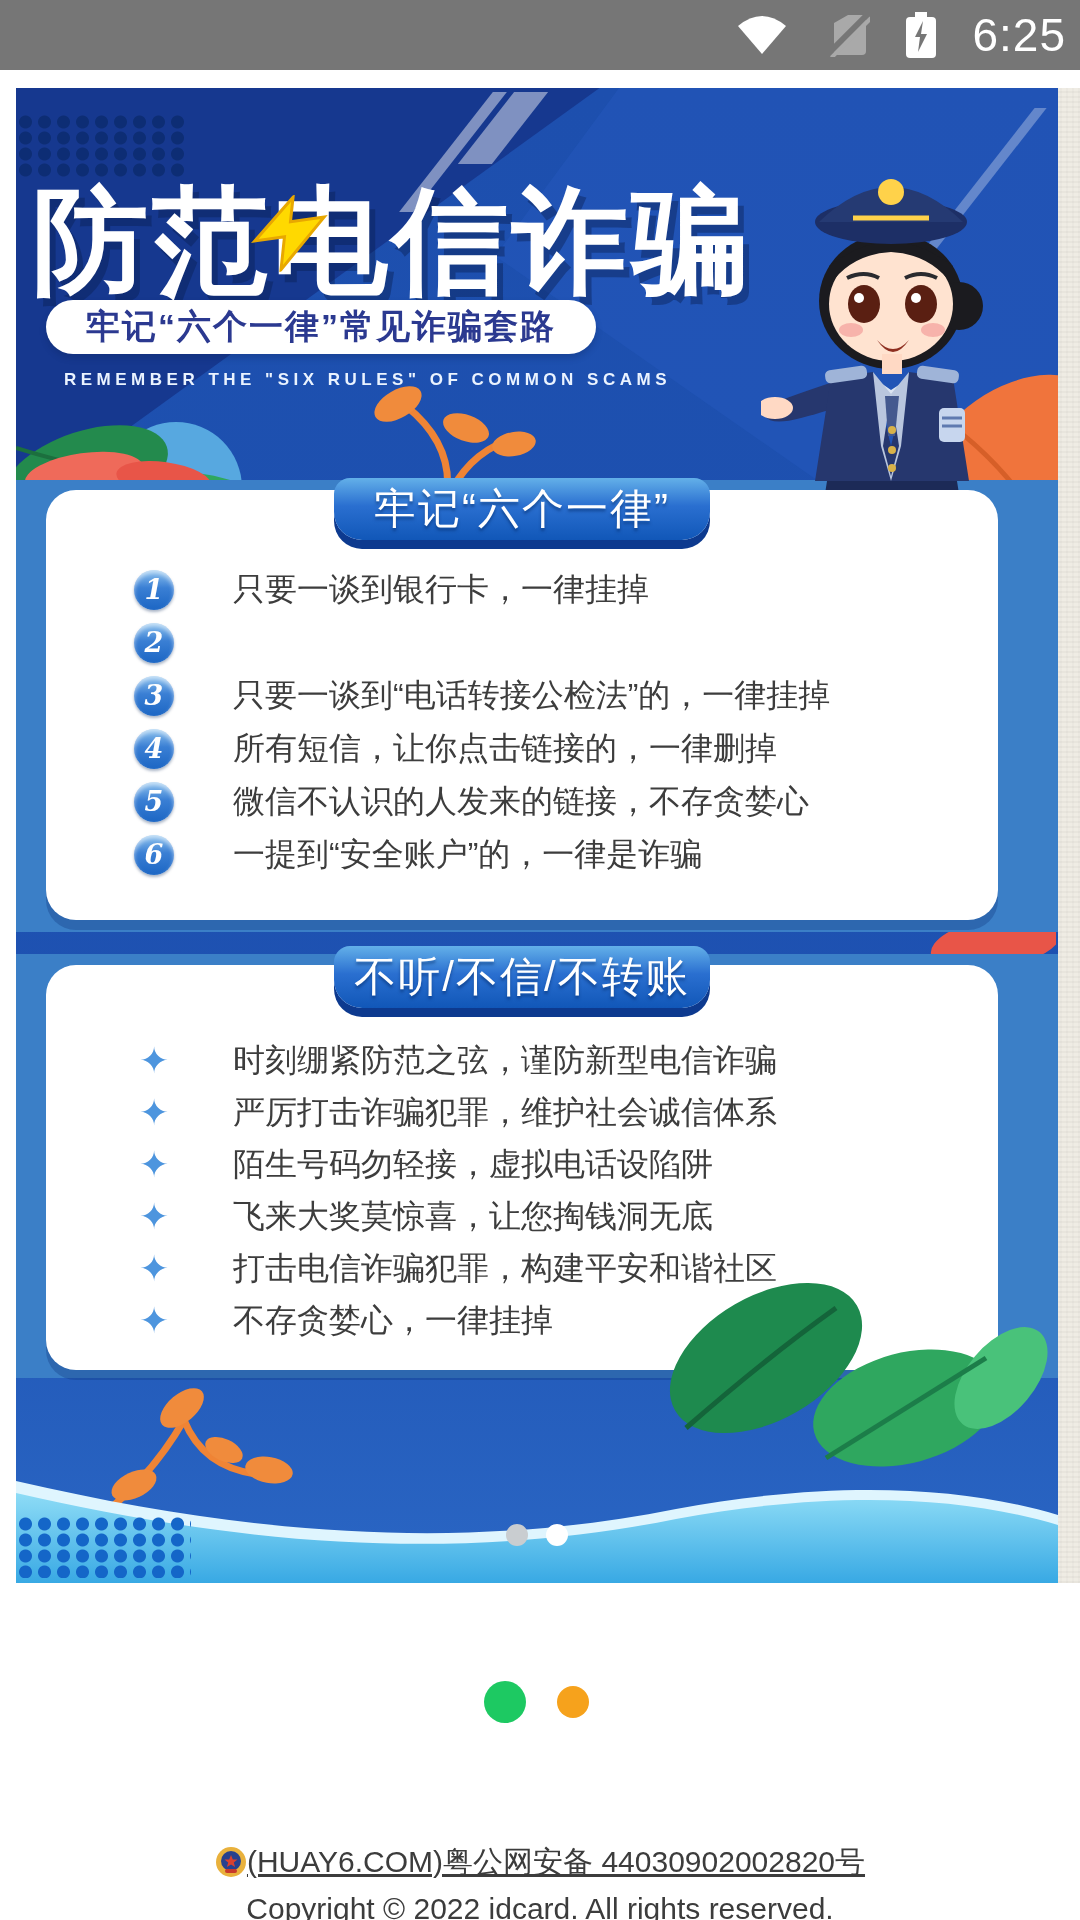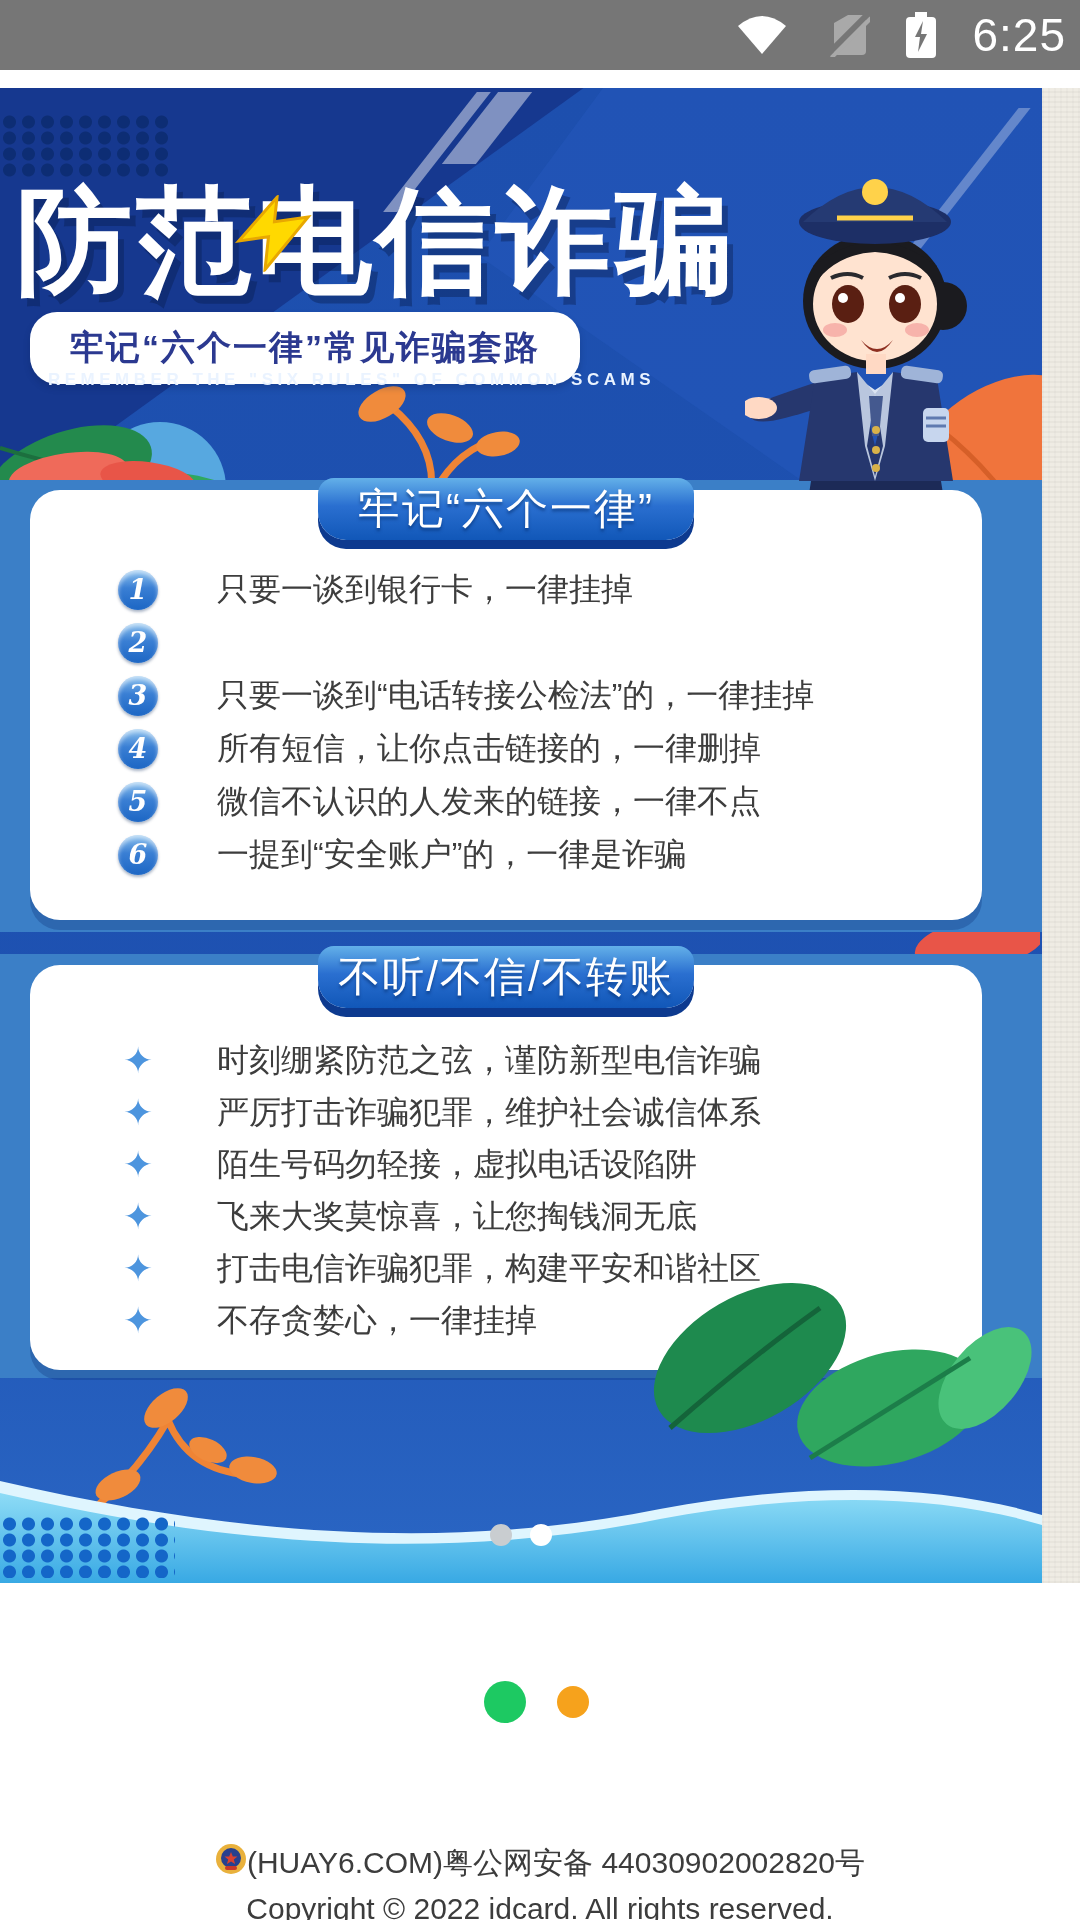--- a/index.html
+++ b/index.html
@@ -11,42 +11,42 @@
     display:flex;align-items:center;justify-content:flex-end;gap:36px;padding-right:14px;box-sizing:border-box;}
   .sb-time{color:#fff;font-size:46px;font-weight:400;letter-spacing:1px;}
   .sb-ico{display:block;}
 
   
   .texture-strip{position:absolute;left:1042px;top:88px;width:38px;height:1495px;background:#efece4;
     background-image:repeating-linear-gradient(0deg,rgba(0,0,0,.03) 0 2px,transparent 2px 5px),
                      repeating-linear-gradient(90deg,rgba(0,0,0,.02) 0 2px,transparent 2px 6px);}
 
   
-  .poster{position:absolute;left:0;top:88px;width:1042px;height:1495px;overflow:hidden;
+  .poster{position:absolute;left:16px;top:88px;width:1042px;height:1495px;overflow:hidden;
     background:linear-gradient(180deg,#1d4fae 0%,#1e52b2 70%,#2a66c4 100%);}
   .dark-corner{position:absolute;left:0;top:0;width:100%;height:430px;background:#16388f;
     clip-path:polygon(0 0,56% 0,0 98%);z-index:0;}
   .cube-face{position:absolute;left:46%;top:0;width:54%;height:560px;background:#2458bc;opacity:.55;
     clip-path:polygon(22% 0,100% 0,100% 100%,0 30%);z-index:0;}
   .streak{position:absolute;background:#fff;opacity:.45;transform:skewX(-38deg);z-index:1;}
   .st1{left:430px;top:4px;width:14px;height:120px;}
   .st2{left:470px;top:4px;width:34px;height:72px;}
   .st3{left:960px;top:20px;width:12px;height:150px;opacity:.3;}
   .dotgrid{position:absolute;z-index:1;
     background-image:radial-gradient(circle,var(--dc) 6px,transparent 7px);background-size:19px 16px;}
   .dots-top{left:0;top:26px;width:172px;height:64px;--dc:#0d2d74;}
   .dots-bottom{left:0;top:1428px;width:175px;height:62px;--dc:#1466c8;z-index:4;}
 
   .poster-title{position:absolute;left:16px;top:76px;width:780px;z-index:3;color:#fff;
     font-size:116px;font-weight:900;letter-spacing:4px;white-space:nowrap;
     text-shadow:6px 8px 0 rgba(10,30,80,.42);}
   .bolt{position:absolute;left:232px;top:108px;z-index:4;transform:rotate(-8deg);}
-  .pill{position:absolute;left:30px;top:212px;width:550px;height:72px;border-radius:27px;background:#ffffff;
+  .pill{position:absolute;left:30px;top:212px;width:550px;height:54px;border-radius:27px;background:#ffffff;
     z-index:3;display:flex;align-items:center;justify-content:center;
-    color:#2b3990;font-size:34px;font-weight:bold;letter-spacing:2px;box-shadow:0 4px 6px rgba(10,30,80,.25);margin-top:12px;}
+    color:#2b3990;font-size:34px;font-weight:bold;letter-spacing:2px;box-shadow:0 4px 6px rgba(10,30,80,.25);}
   .subtitle-en{position:absolute;left:48px;top:282px;z-index:3;color:#eaf3ff;font-size:17px;
     font-weight:bold;letter-spacing:4.5px;white-space:nowrap;}
 
   .officer{position:absolute;left:745px;top:58px;width:260px;height:430px;z-index:3;}
   .leaf-orange-right{position:absolute;left:880px;top:250px;width:170px;height:430px;z-index:2;}
   .leaf-green-left{position:absolute;left:0;top:330px;width:300px;height:130px;z-index:2;}
   .twig-orange-top{position:absolute;left:330px;top:298px;width:200px;height:115px;z-index:2;}
   .leaf-coral-left{position:absolute;left:8px;top:362px;width:190px;height:50px;z-index:2;}
   .leaf-coral-right{position:absolute;left:880px;top:745px;width:160px;height:180px;z-index:2;}
   .twig-orange-bottom{position:absolute;left:38px;top:1292px;width:250px;height:155px;z-index:2;}
@@ -84,21 +84,21 @@
   .cdot-inactive{background:#c9cdd0;}
   .cdot-active{background:#ffffff;}
 
   
   .loader{position:absolute;left:0;top:1675px;width:1080px;height:60px;z-index:2;}
   .loader-dot{position:absolute;border-radius:50%;}
   .ldot1{left:484px;top:6px;width:42px;height:42px;background:#1dc962;}
   .ldot2{left:557px;top:11px;width:32px;height:32px;background:#f6a21c;}
 
   .footer{position:absolute;left:0;top:1843px;width:1080px;text-align:center;z-index:2;color:#3c3c3c;}
-  .footer-line1{display:flex;align-items:flex-start;justify-content:center;font-size:30px;height:38px;}
+  .footer-line1{display:flex;align-items:center;justify-content:center;font-size:30px;height:38px;text-decoration:underline;}
   .footer-line2{font-size:30px;margin-top:11px;}
 </style>
 </head>
 <body>
 
 <div id="screen">
 
   <div class="statusbar">
     <svg class="sb-ico" width="52" height="42" viewBox="0 0 52 42">
       <path d="M2,12 Q26,-8 50,12 L26,40 Z" fill="#ffffff"></path>
@@ -223,21 +223,21 @@
         <div class="row">
           <div class="badge">3</div>
           <div class="rule-text">只要一谈到“电话转接公检法”的，一律挂掉</div>
         </div>
         <div class="row">
           <div class="badge">4</div>
           <div class="rule-text">所有短信，让你点击链接的，一律删掉</div>
         </div>
         <div class="row">
           <div class="badge">5</div>
-          <div class="rule-text">微信不认识的人发来的链接，一律不点</div>
+          <div class="rule-text">微信不认识的人发来的链接，不存贪婪心</div>
         </div>
         <div class="row">
           <div class="badge">6</div>
           <div class="rule-text">一提到“安全账户”的，一律是诈骗</div>
         </div>
       </div>
     </div>
     <div class="ribbon ribbon1">牢记“六个一律”</div>
 
     <div class="band band2"></div>

